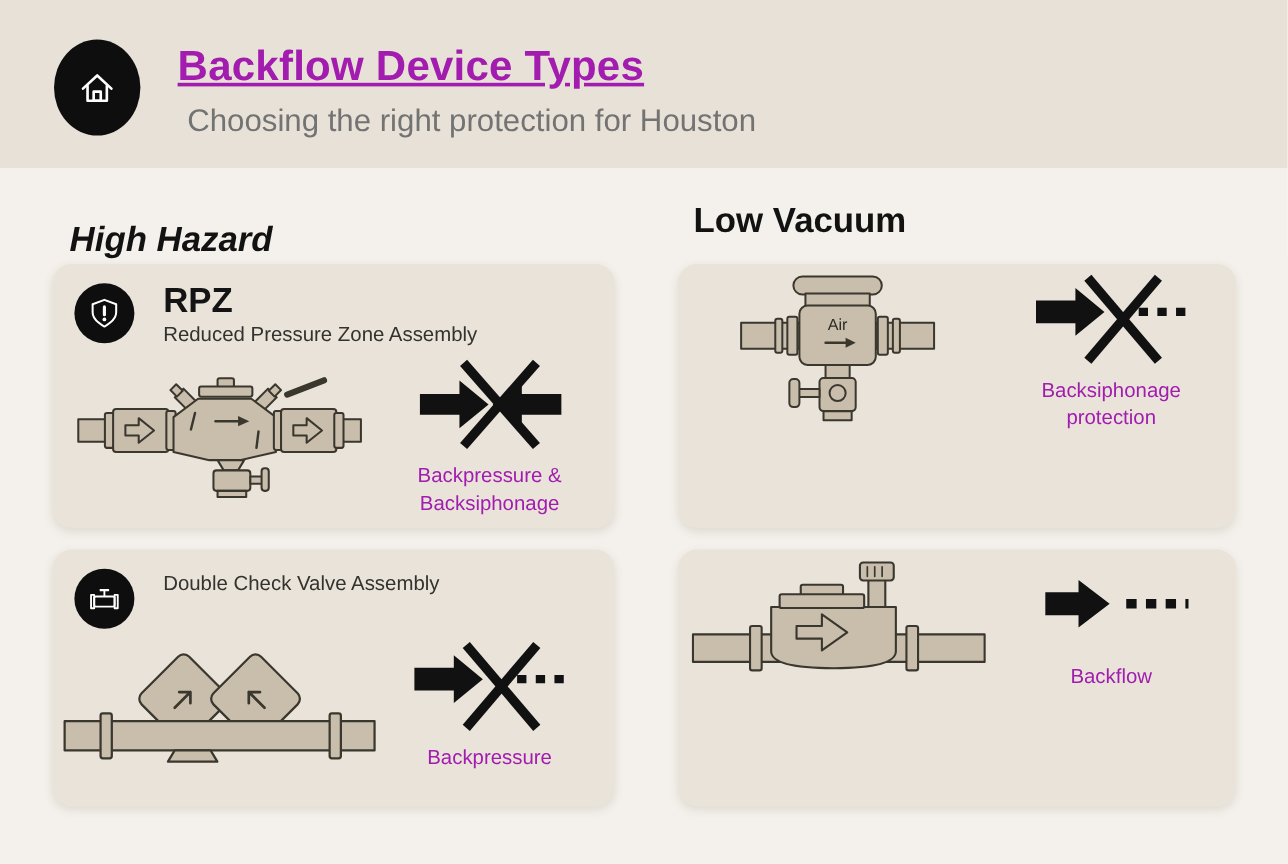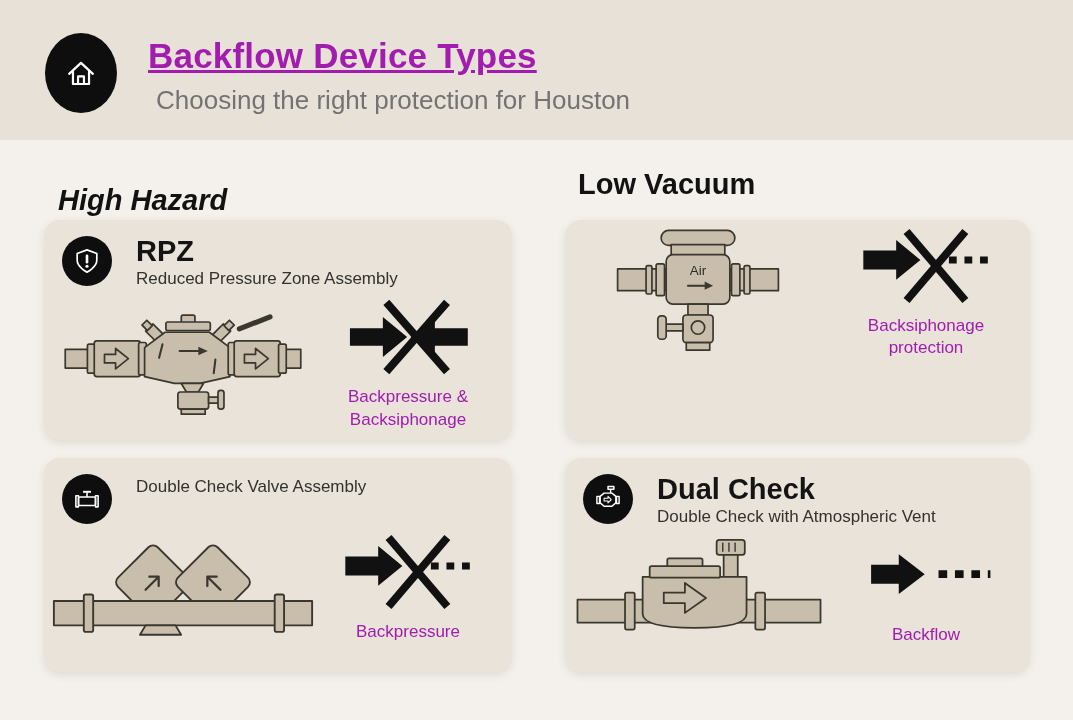--- a/index.html
+++ b/index.html
@@ -203,36 +203,20 @@
             <polygon points="5,32 43,32 43,20 71,43 43,66 43,54 5,54" fill="#111111"></polygon>
             <line x1="104" y1="43" x2="153" y2="43" stroke="#111111" stroke-width="8" stroke-dasharray="9 9"></line>
           </svg>
         </span>
         <div class="flow-label">Backsiphonage protection</div>
       </div>
     </div>
   </div>
 
   <div class="card" id="card-dual">
-    <div class="card-head">
-      <div class="badge">
-        <svg width="34" height="34" viewBox="0 0 52 52" fill="none" stroke="#ffffff" stroke-width="2.2" stroke-linejoin="round">
-          <polygon points="14,22 20,17 32,17 38,22 38,32 32,37 20,37 14,32"></polygon>
-          <rect x="9" y="22" width="4" height="11"></rect>
-          <rect x="39" y="22" width="4" height="11"></rect>
-          <line x1="30" y1="17" x2="30" y2="11"></line>
-          <rect x="26" y="7" width="9" height="4"></rect>
-          <polygon points="20,25 26,25 26,22 31,27 26,32 26,29 20,29" stroke-width="1.6"></polygon>
-        </svg>
-      </div>
-      <div>
-        <div class="card-abbr">Dual Check</div>
-        <div class="card-name">Double Check with Atmospheric Vent</div>
-      </div>
-    </div>
     <div class="card-body">
       <div class="illus">
         <svg width="252" height="118" viewBox="0 0 280 134">
           <rect class="dwg" x="2" y="78" width="276" height="26"></rect>
           <rect class="dwg" x="56" y="70" width="11" height="42" rx="2"></rect>
           <rect class="dwg" x="204" y="70" width="11" height="42" rx="2"></rect>
           <rect class="dwg" x="168" y="26" width="16" height="30"></rect>
           <rect class="dwg" x="160" y="10" width="32" height="17" rx="3"></rect>
           <line class="dwg-line" x1="167" y1="14" x2="167" y2="23" style="stroke-width:1.6"></line>
           <line class="dwg-line" x1="174" y1="14" x2="174" y2="23" style="stroke-width:1.6"></line>

